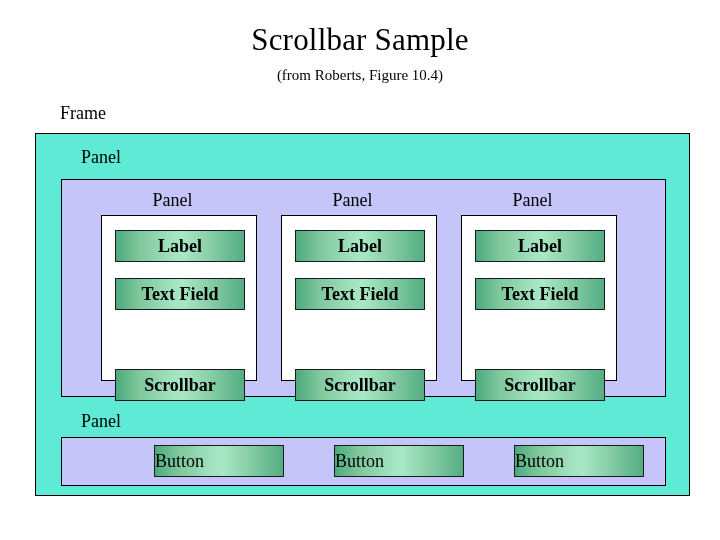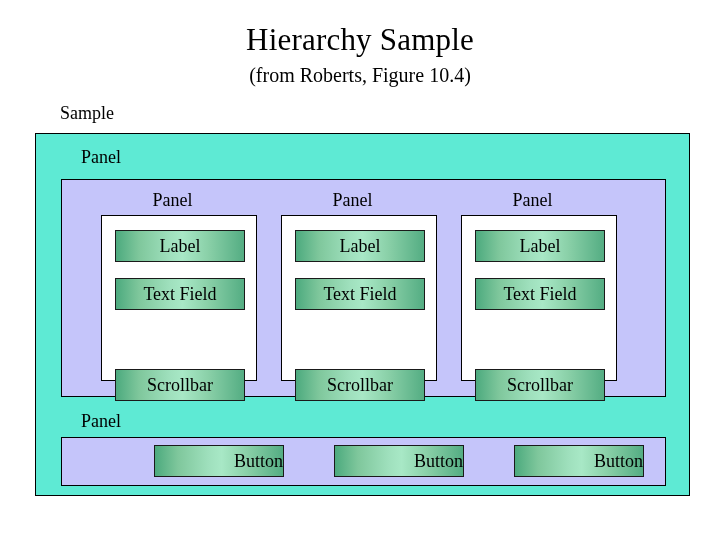--- a/index.html
+++ b/index.html
@@ -24,21 +24,21 @@
     width: 720px;
     text-align: center;
     pointer-events: none;
   }
   .title-main {
     font-size: 31px;
     line-height: 36px;
     letter-spacing: 0.2px;
   }
   .title-sub {
-    font-size: 20px;
+    font-size: 15px;
     line-height: 26px;
     margin-top: 4px;
   }
 
   
   .frame-label {
     position: absolute;
     left: 60px;
     top: 102px;
     font-size: 18px;
@@ -122,20 +122,21 @@
         #7fc79c 18%,
         #9fe0bd 42%,
         #a8e8c6 52%,
         #8ad0a8 72%,
         #54ad83 100%);
     font-size: 18px;
     line-height: 30px;
     text-align: center;
     color: #000000;
     white-space: nowrap;
+    font-weight: bold;
   }
   .widget-0 { top: 14px; }
   .widget-1 { top: 62px; }
   .widget-2 { top: 110px; margin-top: 43px; }
 
   
   .panel-bottom {
     position: absolute;
     left: 25px;
     top: 303px;
@@ -154,37 +155,37 @@
     box-sizing: border-box;
     background: linear-gradient(to right,
         #4caa7e 0%,
         #7fc79c 18%,
         #9fe0bd 42%,
         #a8e8c6 52%,
         #8ad0a8 72%,
         #54ad83 100%);
     font-size: 18px;
     line-height: 30px;
-    text-align: right;
+    text-align: left;
     color: #000000;
     white-space: nowrap;
   }
   .btn-0 { left: 92px;  }
   .btn-1 { left: 272px; }
   .btn-2 { left: 452px; }
 </style>
 </head>
 <body>
 
 <div class="title-block">
-  <div class="title-main">Hierarchy Sample</div>
+  <div class="title-main">Scrollbar Sample</div>
   <div class="title-sub">(from Roberts, Figure 10.4)</div>
 </div>
 
-<div class="frame-label">Sample</div>
+<div class="frame-label">Frame</div>
 
 <div class="frame">
 
   <div class="panel-label-green label-top-panel">Panel</div>
 
   <div class="panel-outer">
 
     <div class="col col-0">
       <div class="col-label">Panel</div>
       <div class="col-box">

